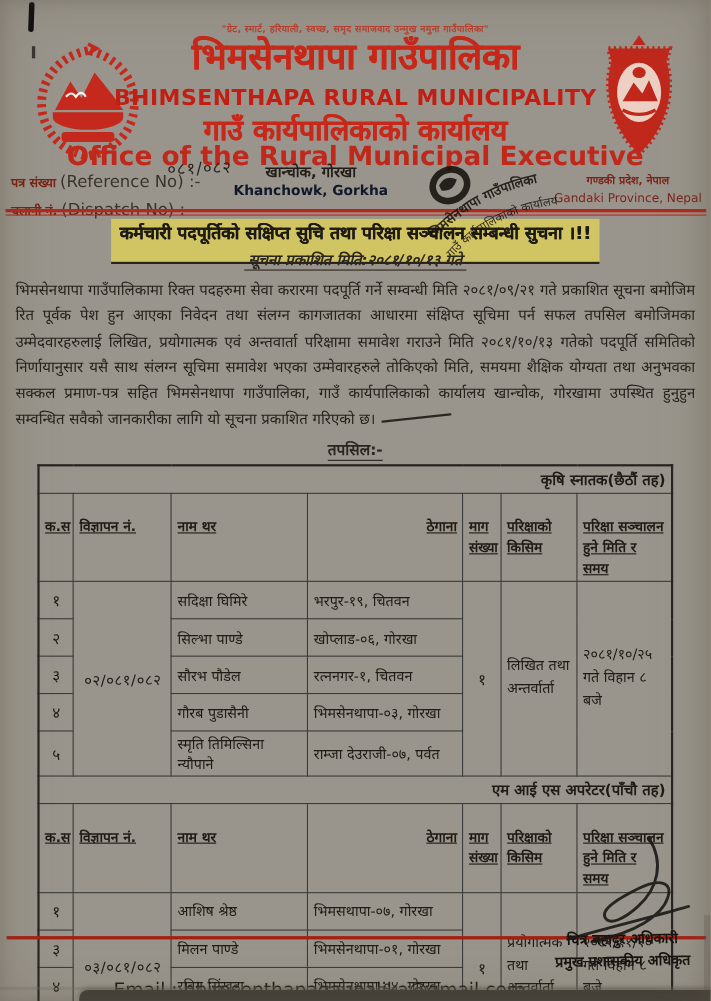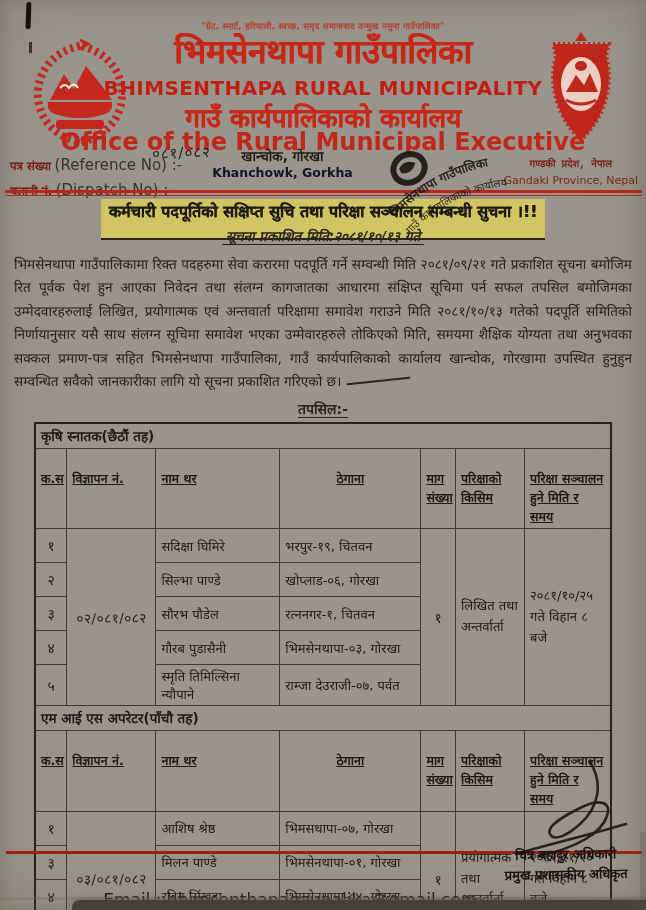--- a/index.html
+++ b/index.html
@@ -21,48 +21,48 @@
   .emblem-right{position:absolute;right:26px;top:30px;}
   .ref-left{position:absolute;left:10px;top:158px;font-size:11px;line-height:1;}
   .ref-left .row{margin-bottom:10px;white-space:nowrap;}
   .lbl-np{color:#7a2014;font-weight:bold;font-size:11.5px;}
   .lbl-en{color:#3a332c;font-size:15px;}
   .hw-ref{position:absolute;left:152px;top:142px;font-size:15px;color:#2a251f;letter-spacing:1px;transform:rotate(-2deg);}
   .place{position:absolute;left:0;right:81px;top:147px;text-align:center;}
   .place-np{font-size:13.5px;font-weight:bold;color:#221d17;}
   .place-en{font-size:12.5px;color:#0f172a;font-weight:bold;}
   .province{position:absolute;right:8px;top:158px;text-align:center;line-height:1.45;}
-  .prov-np{font-size:10px;font-weight:bold;color:#7b241c;font-family:Liberation Mono, monospace;}
+  .prov-np{font-size:10px;font-weight:bold;color:#7b241c;}
   .prov-en{font-size:11px;color:#7b241c;}
   .red-rule{position:absolute;left:5px;right:4px;top:190px;border-top:3px solid #b5281c;border-bottom:1.5px solid #b5281c;height:2px;}
   
   .stamp{position:absolute;left:380px;top:134px;z-index:6;opacity:.88;}
   
   .notice-title{height:28px;text-align:center;margin-top:5px;}
   .notice-title .hl{display:inline-block;font-size:16px;font-weight:bold;color:#1e1a15;padding:1px 8px 16px;
      background:rgba(243,224,75,.62);border-bottom:2px solid #2a241d;text-shadow:.4px 0 0 #1e1a15;}
   .pub-date{height:22px;text-align:center;font-size:13.5px;font-weight:bold;font-style:italic;}
   .pub-date span{border-bottom:1.5px solid #2a241d;padding:0 4px;}
   .body-text{margin:4px 14px 0;height:146px;overflow:hidden;font-size:13.6px;line-height:1.72;text-align:justify;color:#26211b;}
   .pen-stroke{display:inline-block;width:64px;height:2px;background:#2a2620;transform:rotate(-6deg) translateY(-4px);margin-left:6px;border-radius:1px;}
   .tapasil{height:20px;text-align:center;font-size:14px;font-weight:bold;}
   .tapasil span{border-bottom:1.5px solid #2a241d;}
   
   table{border-collapse:collapse;table-layout:fixed;width:578px;margin:3px auto 0;font-size:13px;color:#1f1b15;}
   td{border:1px solid #3b3b39;padding:2px 5px;vertical-align:middle;overflow:hidden;}
   table{border:2px solid #262420;}
-  tr.sec td{text-align:left;font-weight:bold;height:20px;font-size:13.5px;margin-left:24px;}
+  tr.sec td{text-align:right;font-weight:bold;height:20px;font-size:13.5px;margin-left:24px;}
   tr.head td{font-weight:bold;height:40px;vertical-align:top;padding-top:21px;font-size:12.5px;line-height:1.5;text-decoration:underline;}
   tr.data td{height:29px;}
   td.sn{text-align:center;font-size:14px;}
   td.hw{font-size:13.5px;letter-spacing:.5px;text-align:center;transform:rotate(-.5deg);}
   td.dem{text-align:center;font-size:14px;}
   td.etype{font-size:13px;line-height:1.6;}
   td.edate{font-size:13px;line-height:1.6;}
-  td.c{text-align:center;}
+  td.c{text-align:right;}
   
   .bottom-rule{position:absolute;left:6px;right:4px;top:851px;border-top:3px solid #a42012;z-index:3;}
   .footer-block{position:absolute;top:857px;left:0;right:60px;text-align:center;z-index:3;}
   .f-line{font-size:17px;color:#211d17;line-height:1.4;margin-top:32px;}
   .f-slogan{font-size:10px;color:#b03325;font-weight:bold;margin-top:2px;}
   .signatory{position:absolute;right:2px;top:845px;width:156px;text-align:center;font-weight:bold;font-size:13px;line-height:1.5;color:#17130f;transform:rotate(-1deg);z-index:4;}
   .signature{position:absolute;right:16px;top:756px;z-index:5;}
   
   .mark1{position:absolute;left:26px;top:2px;width:5px;height:27px;background:#0e0c0a;transform:rotate(2deg);border-radius:2px;z-index:4;}
   .mark2{position:absolute;left:29px;top:42px;width:3px;height:11px;background:#0e0c0a;opacity:.7;z-index:4;}

